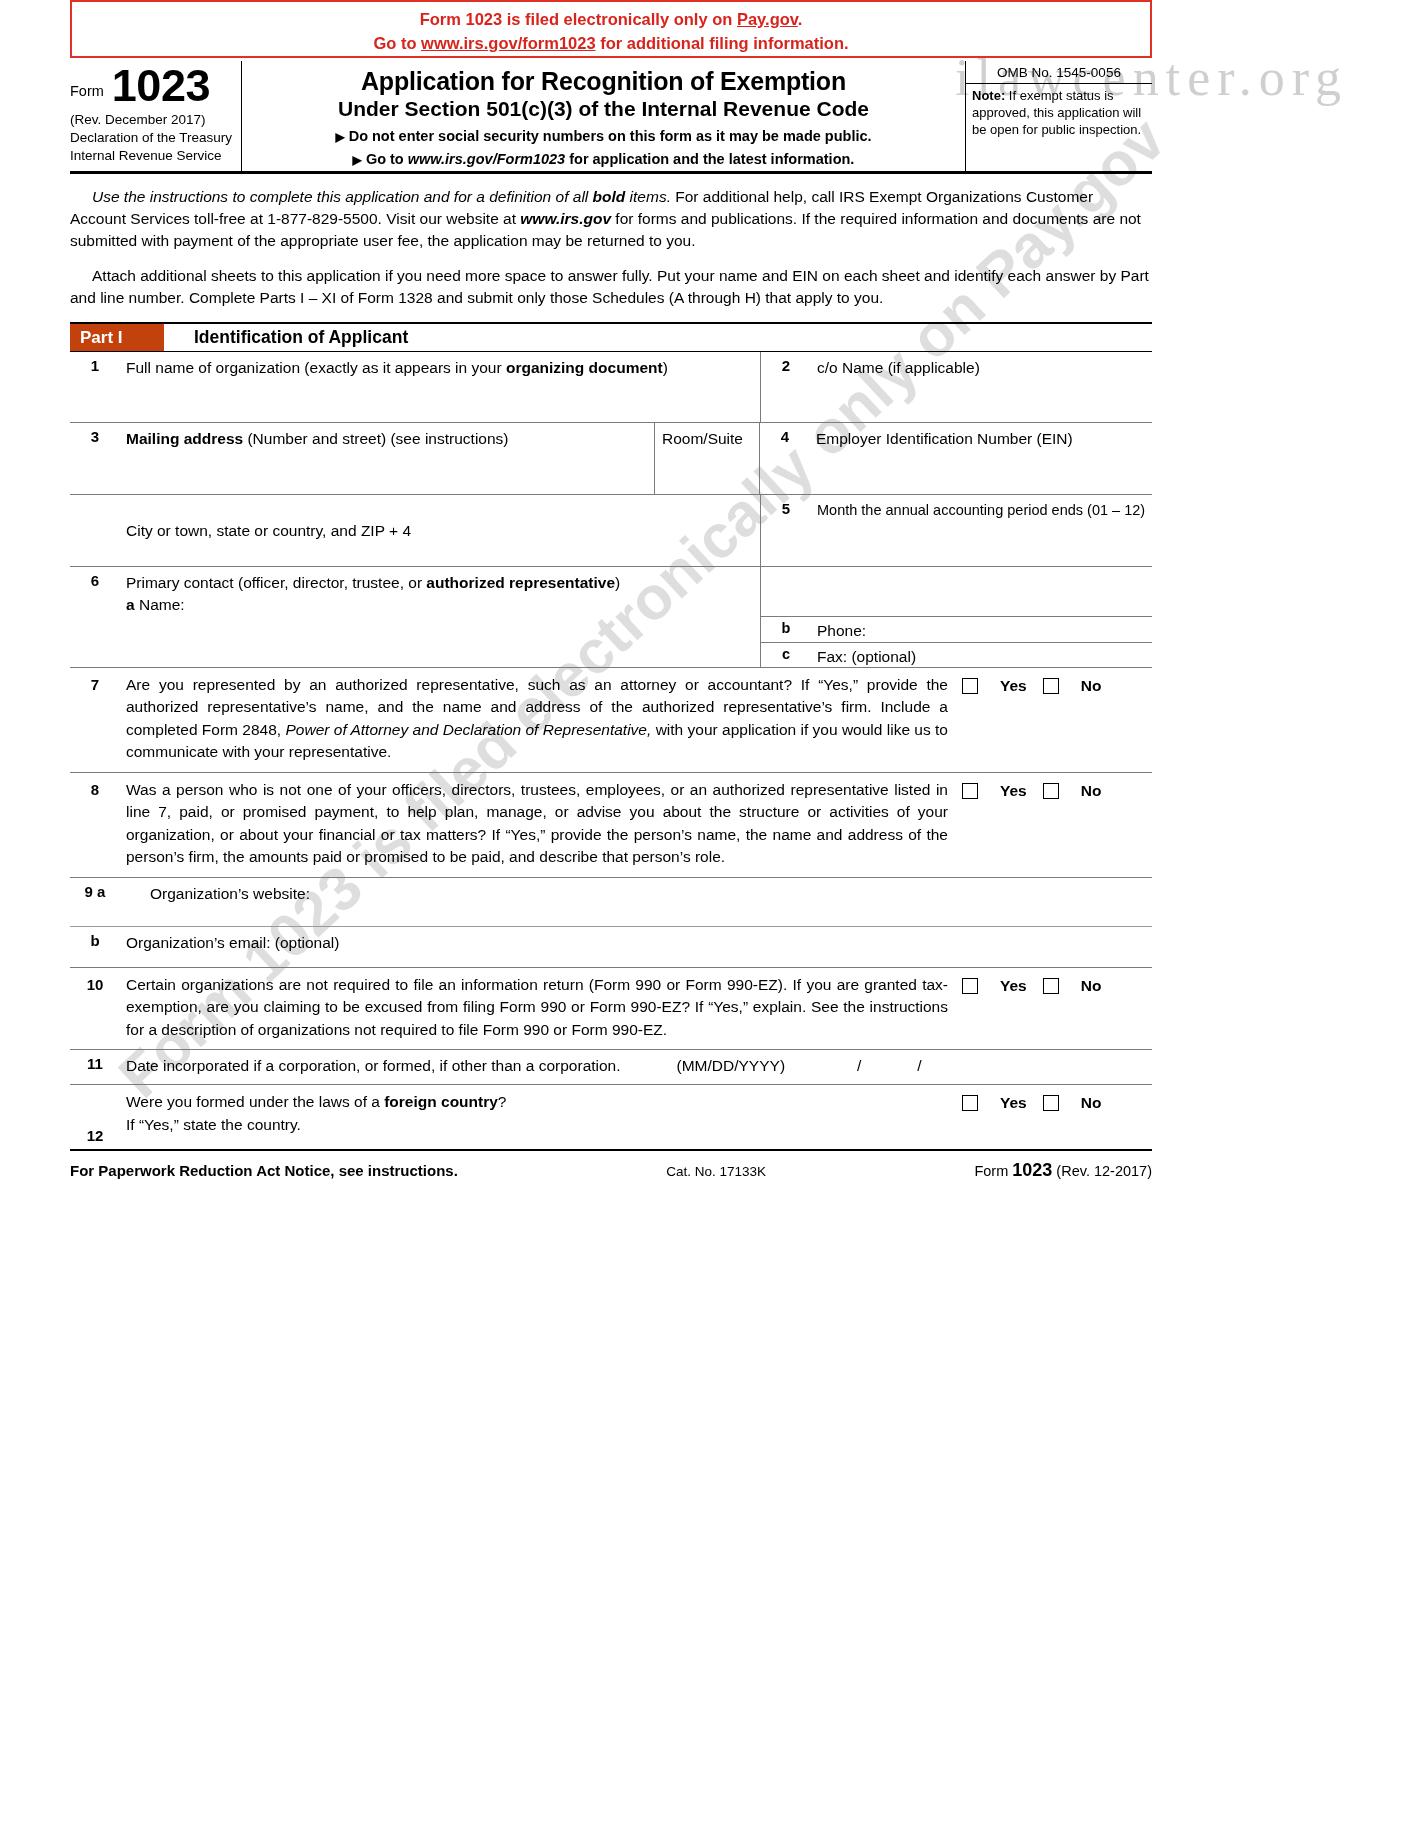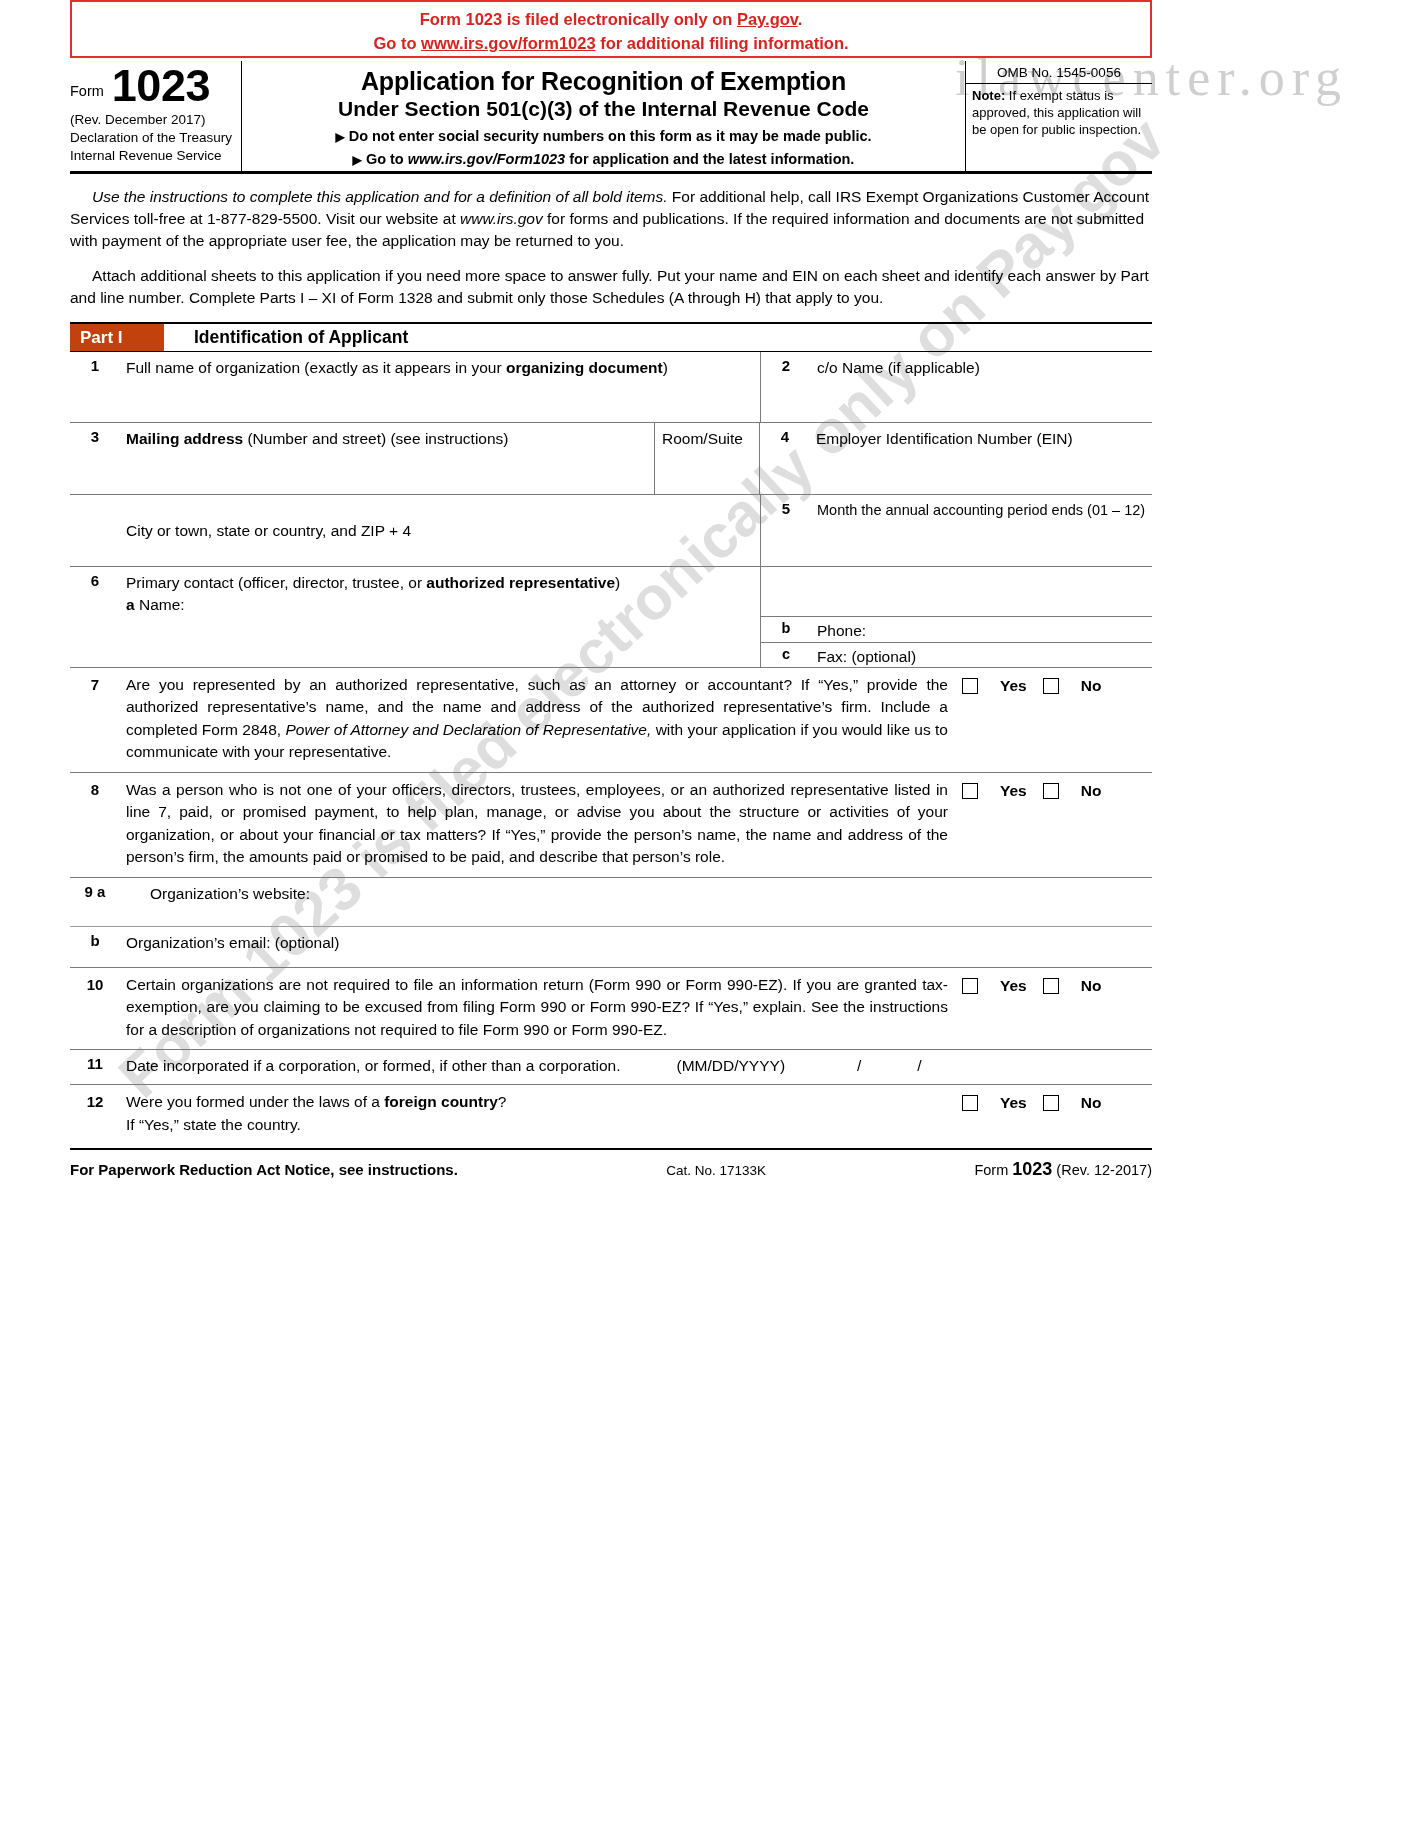--- a/index.html
+++ b/index.html
@@ -115,21 +115,21 @@
   .instructions {
     font-size: 15.5px;
     line-height: 1.42;
     margin-top: 12px;
   }
   .instructions p {
     margin: 0 0 13px 0;
     text-indent: 22px;
   }
   .instructions i { font-style: italic; }
-  .instructions b { font-weight: normal; }
+  .instructions b { font-weight: bold; }
 
   
   .partbar {
     display: flex;
     align-items: stretch;
     border-top: 2px solid #000;
     border-bottom: 1.5px solid #000;
     margin-top: 6px;
     height: 27px;
   }
@@ -423,21 +423,21 @@
       <div class="cell num">11</div>
       <div class="cell lbl" style="flex:1;display:flex;align-items:baseline;">
         <span>Date incorporated if a corporation, or formed, if other than a corporation.</span>
         <span style="margin-left:56px;">(MM/DD/YYYY)</span>
         <span style="margin-left:72px;">/</span>
         <span style="margin-left:56px;">/</span>
       </div>
     </div>
 
     <div class="qrow" style="border-bottom:none;">
-      <div class="cell num" style="padding-top:8px;">12</div>
+      <div class="cell num" style="padding-top:8px;margin-top:34px;">12</div>
       <div class="qtext" style="text-align:left;padding-bottom:12px;">
         <div><span>Were you formed under the laws of a </span><b>foreign country</b><span>?</span></div>
         <div>If “Yes,” state the country.</div>
       </div>
       <div class="yn">
         <div class="ynitem">
           <span class="box"></span>
           <span class="ynlabel">Yes</span>
         </div>
         <div class="ynitem">

